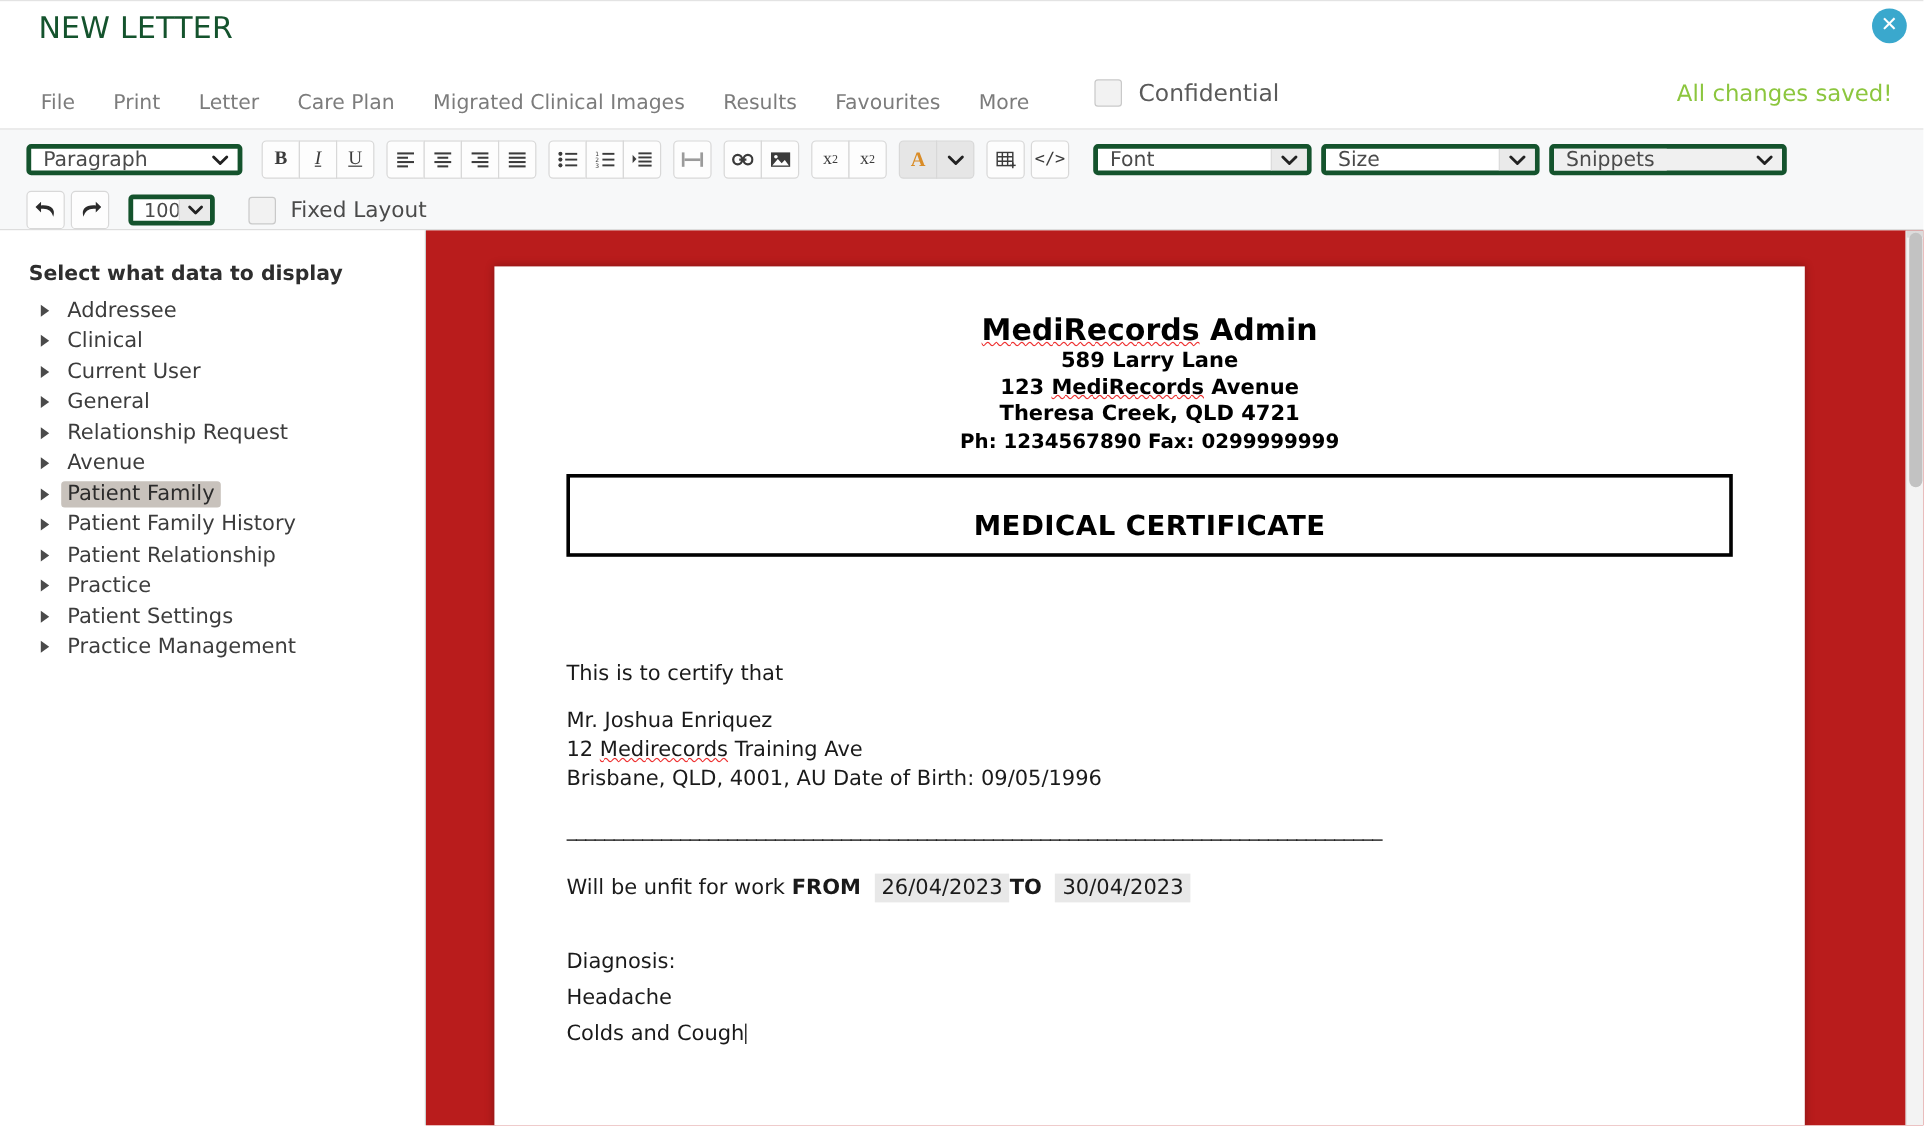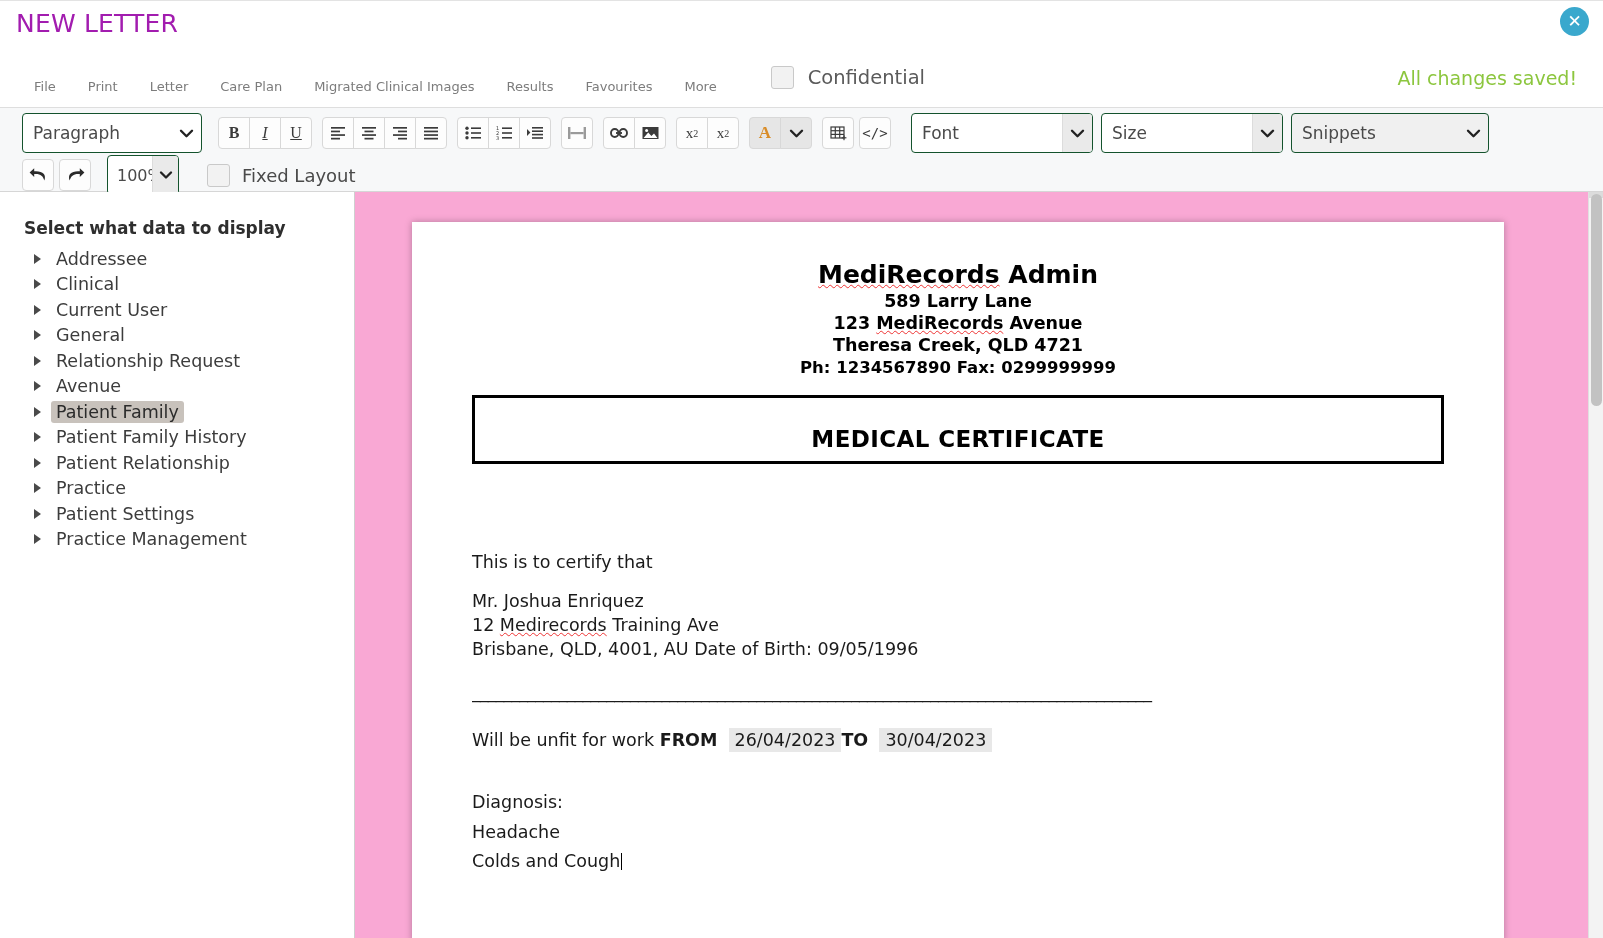--- a/index.html
+++ b/index.html
@@ -16,24 +16,24 @@
 
   
   .titlebar {
     position: relative;
     height: 48px;
     background: #ffffff;
     border-top: 1px solid #e3e3e3;
   }
   .title-text {
     position: absolute;
-    left: 16px; top: 8px;
+    left: 32px; top: 8px;
     font-size: 25px;
     font-weight: 400;
-    color: #a21caf;
+    color: #14532d;
     letter-spacing: 0.2px;
   }
   .close-btn {
     position: absolute;
     right: 14px; top: 6px;
     width: 29px; height: 29px;
     border-radius: 50%;
     background: #3aa8cd;
     color: #ffffff;
     font-size: 17px;
@@ -49,21 +49,21 @@
   .menubar {
     position: relative;
     height: 60px;
     background: #ffffff;
     border-bottom: 1px solid #dedede;
     display: flex;
     align-items: center;
     padding-left: 18px;
   }
   .menu-item {
-    font-size: 13px;
+    font-size: 17px;
     color: #7c7c7c;
     padding: 0 16px;
     cursor: pointer;
     white-space: nowrap;
     margin-top: 17px;
   }
   .conf-wrap {
     display: flex; align-items: center;
     margin-left: 18px;
     padding-left: 20px;
@@ -121,23 +121,23 @@
   .b-bold { font-weight: 700; font-size: 16px; font-family: "Liberation Serif", serif;}
   .b-ital { font-style: italic; font-size: 16px; font-family: "Liberation Serif", serif; text-decoration: underline;}
   .b-undl { text-decoration: underline; font-size: 16px; font-family: "Liberation Serif", serif;}
   .b-sub, .b-sup { font-size: 15px; color:#3b3b3b; font-family: "Liberation Serif", serif;}
   .b-sub sub, .b-sup sup { font-size: 10px; }
   .b-A { color: #d98c27; font-weight: 700; font-size: 17px; font-family:"Liberation Serif", serif; }
   .b-code { font-size: 14px; font-family: "DejaVu Sans Mono", monospace; }
 
   
   .sel {
-    height: 40px;
+    height: 26px;
     background: #ffffff;
-    border: 1px solid #14532d;
+    border: 4px solid #14532d;
     border-radius: 4px;
     display: flex; align-items: center;
     justify-content: space-between;
     cursor: pointer;
     overflow: hidden;
   }
   .sel .txt {
     padding: 0 10px;
     font-size: 17px;
     color: #4a4a4a;
@@ -210,21 +210,21 @@
     white-space: nowrap;
   }
   .tree-item.selected .tree-label {
     background: #c8c2bc;
     color: #2b2b2b;
   }
 
   
   .editor-area {
     flex: 1;
-    background: #f9a8d4;
+    background: #b91c1c;
     position: relative;
     overflow: hidden;
   }
   .page {
     position: absolute;
     left: 57px;
     top: 30px;
     width: 1092px;
     min-height: 720px;
     background: #ffffff;

